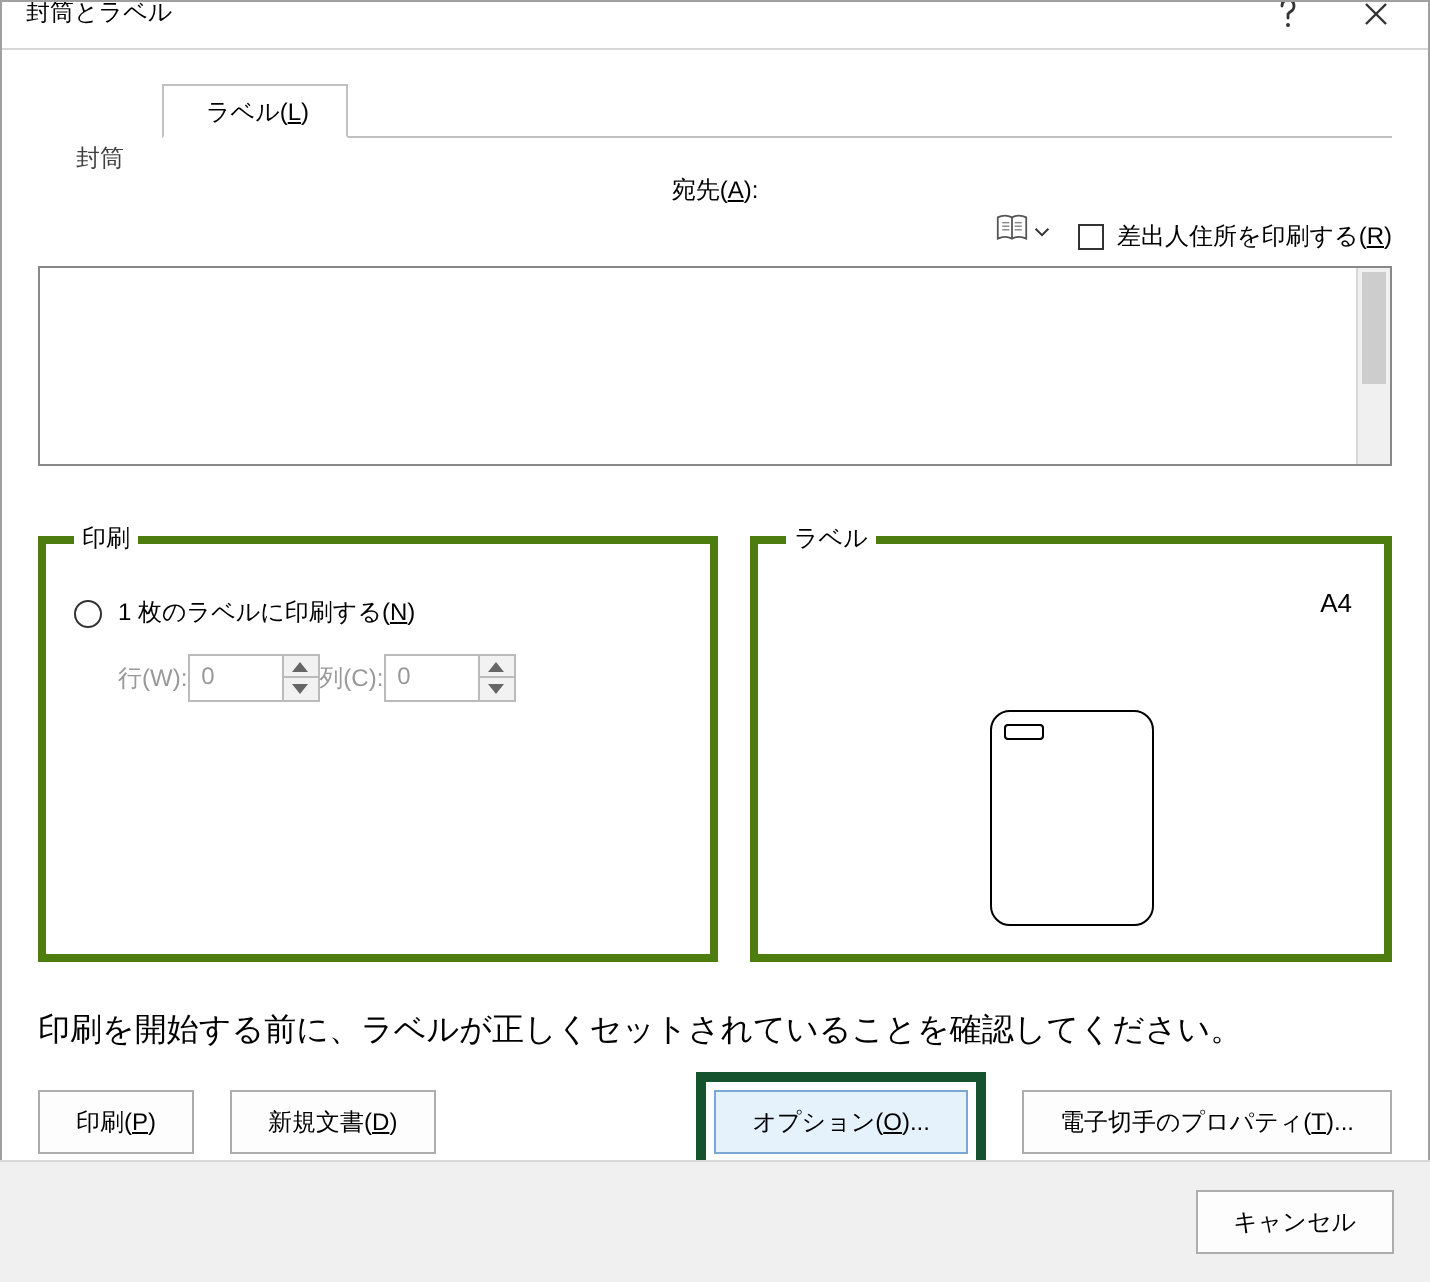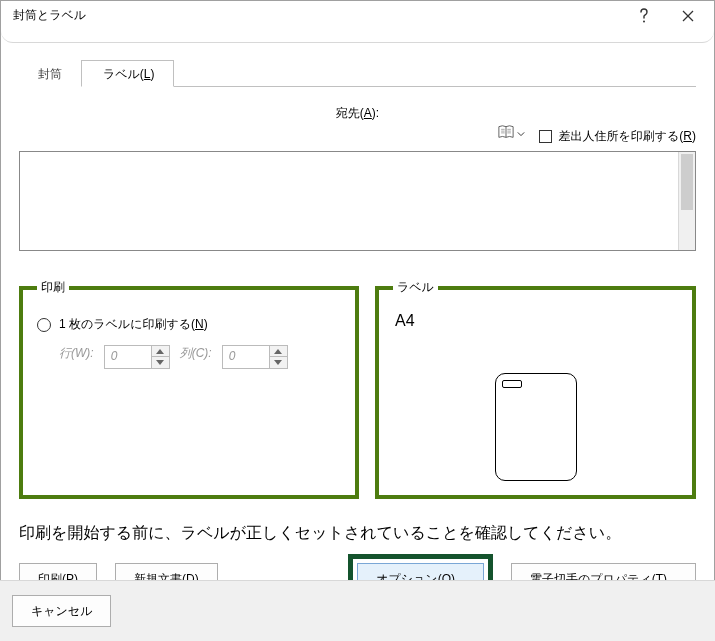--- a/index.html
+++ b/index.html
@@ -7,27 +7,26 @@
     margin: 0;
     font-family: "Yu Gothic UI", "Meiryo", "MS Gothic", sans-serif;
     font-size: 12px;
     background: #fff;
     width: 715px;
     height: 641px;
     overflow: hidden;
     border: 1px solid #a0a0a0;
   }
   .titlebar {
-    height: 42px;
+    height: 24px;
     display: flex;
     align-items: center;
     padding: 0 4px 12px 12px;
     border-bottom: 1px solid #d8d8d8;
     background: #fff;
-    border-radius: 12px;
   }
   .titlebar-title { flex: 1; font-size: 12px; color: #000; }
   .titlebar-btn {
     width: 44px; height: 30px;
     display: flex; align-items: center; justify-content: center;
     color: #000;
   }
   .titlebar-btn svg line { stroke: #333; stroke-width: 1.2; }
 
   .content { padding: 10px 18px 10px 18px; }
@@ -35,21 +34,21 @@
   .tabs { display: flex; height: 28px; border-bottom: 1px solid #c0c0c0; margin-top: 6px; }
   .tab {
     padding: 5px 18px 0 18px;
     border: 1px solid transparent;
     border-bottom: none;
     position: relative;
     top: 1px;
     background: #fff;
     cursor: default;
   }
-  .tab.inactive { color: #404040; }
+  .tab.inactive { color: #404040; margin-top: 23px; }
   .tab.active {
     border-color: #c0c0c0;
     border-bottom: 1px solid #fff;
     background: #fff;
     padding-left: 21px;
   }
 
   .addr-row {
     display: flex; align-items: center;
     margin: 18px 0 6px 0;
@@ -91,40 +90,40 @@
     margin: 0;
   }
   legend { padding: 0 4px; font-size: 12px; }
   .fs-print { flex: 0 0 340px; height: 220px; }
   .fs-label { flex: 1; height: 220px; position: relative; }
 
   .radio-row { display: flex; align-items: center; gap: 8px; margin: 8px 0 12px 0; }
   .radio-outer { width: 14px; height: 14px; border: 1px solid #333; border-radius: 50%; display: flex; align-items: center; justify-content: center; background: #fff; }
   .radio-dot { width: 7px; height: 7px; background: #333; border-radius: 50%; }
 
-  .rowcol { display: flex; gap: 10px; margin-left: 22px; margin-top: 6px; color: #999; font-style: italic; }
+  .rowcol { display: flex; align-items: center; margin-left: 22px; margin-top: 6px; color: #999; }
   .rowcol label { color: #999; }
   .spinner {
     display: flex; align-items: stretch; height: 24px;
   }
   .spinner-input {
     width: 48px; border: 1px solid #bbb; padding: 3px 6px; font-size: 12px;
     background: #fff; color: #999;
   }
   .spinner-btns { display: flex; flex-direction: column; }
   .spin-btn {
     width: 18px; height: 12px; border: 1px solid #bbb; border-left: none;
     background: #f2f2f2; display: flex; align-items: center; justify-content: center;
   }
   .spin-btn svg path { fill: #666; }
   .spin-btn + .spin-btn { border-top: none; }
 
   .label-fs-content { padding: 4px 2px; }
   .label-name { font-size: 12px; margin-bottom: 6px; }
-  .label-sub { font-size: 16px; }
+  .label-sub { font-size: 13px; text-align: right; }
   .label-preview {
     position: absolute; bottom: 14px; left: 50%; transform: translateX(-50%);
     width: 82px; height: 108px; border: 1.5px solid #000; border-radius: 10px;
     background: #fff;
   }
   .label-preview::after{
     content:""; position:absolute; top:6px; left:6px; width:18px; height:6px;
     border:1px solid #000; border-radius:2px;
   }
 
@@ -143,21 +142,21 @@
   .btn.options {
     border: 1px solid #7aa7d6;
     background: #e5f1fb;
   }
   .hl-wrap {
     border: 5px solid #14532d; padding: 4px;
   }
   .spacer { flex: 1; }
 
   .bottom-row {
-    display: flex; 
+    display: flex; justify-content: flex-end;
     padding: 14px 18px 14px 12px;
     background: #f0f0f0;
     border-top: 1px solid #d8d8d8;
     position: absolute; left: 0; right: 0; bottom: 0;
   }
   .u { text-decoration: underline; }
 </style>
 </head>
 <body>
 

